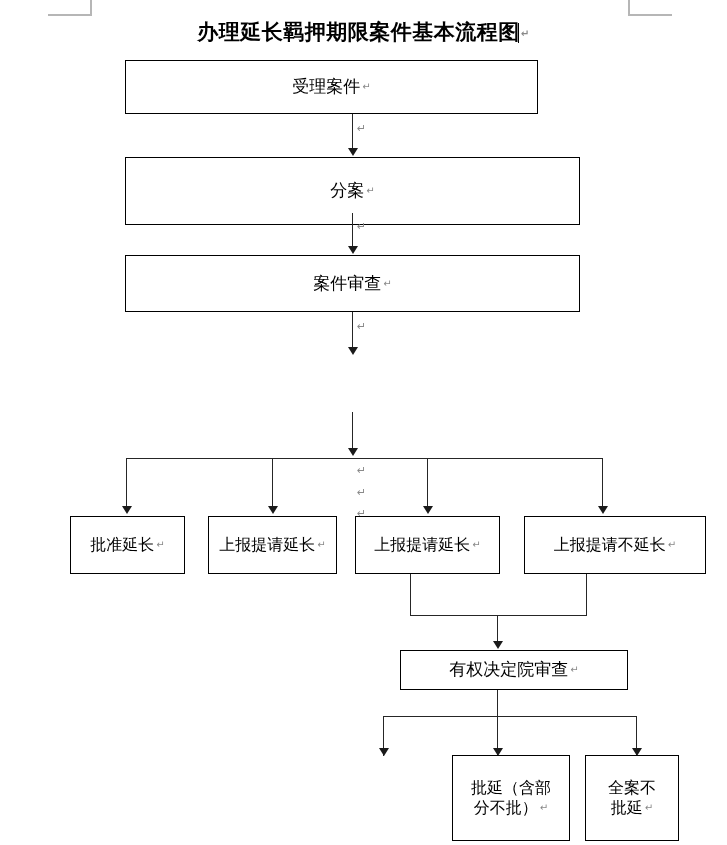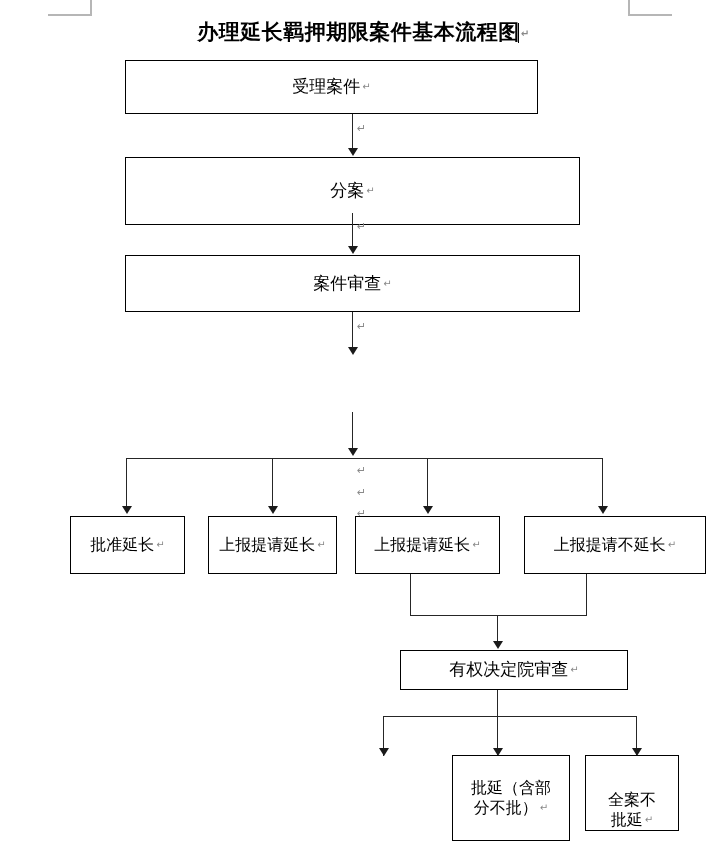--- a/index.html
+++ b/index.html
@@ -193,18 +193,18 @@
 
   <div class="vline" style="left:636px; top:716px; height:40px;"></div>
   <div class="arrowhead" style="left:632px; top:748px;"></div>
 
 
   <div class="box small" style="left:452px; top:755px; width:118px; height:86px;">
     <span class="line">批延（含部</span>
     <span class="line"><span>分不批）</span><span class="pm">↵</span></span>
   </div>
 
-  <div class="box small" style="left:585px; top:755px; width:94px; height:76px;justify-content:flex-end;">
+  <div class="box small" style="left:585px; top:755px; width:94px; height:86px;">
     <span class="line">全案不</span>
     <span class="line"><span>批延</span><span class="pm">↵</span></span>
   </div>
 
 </div>
 
 </body></html>

